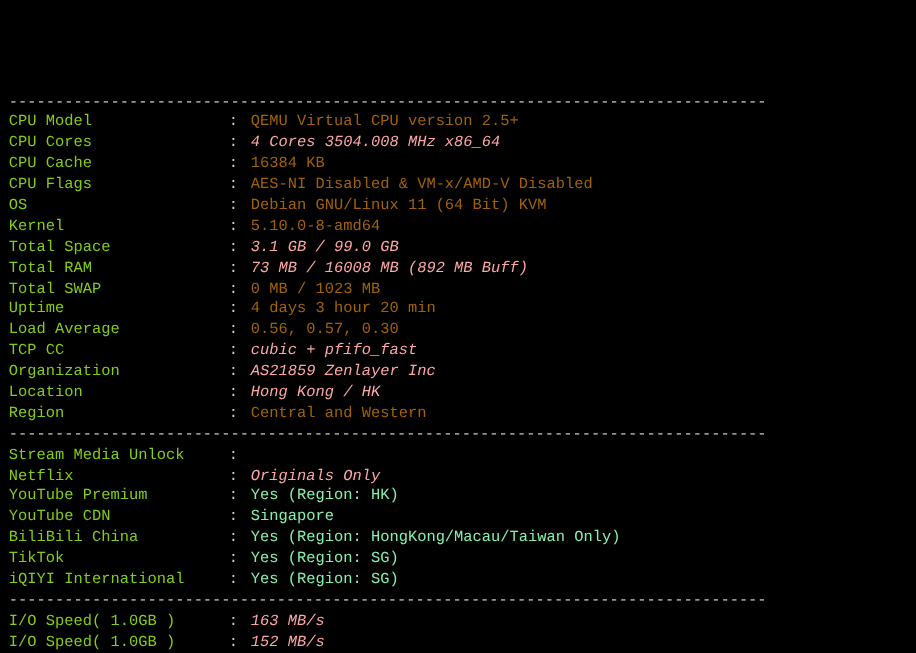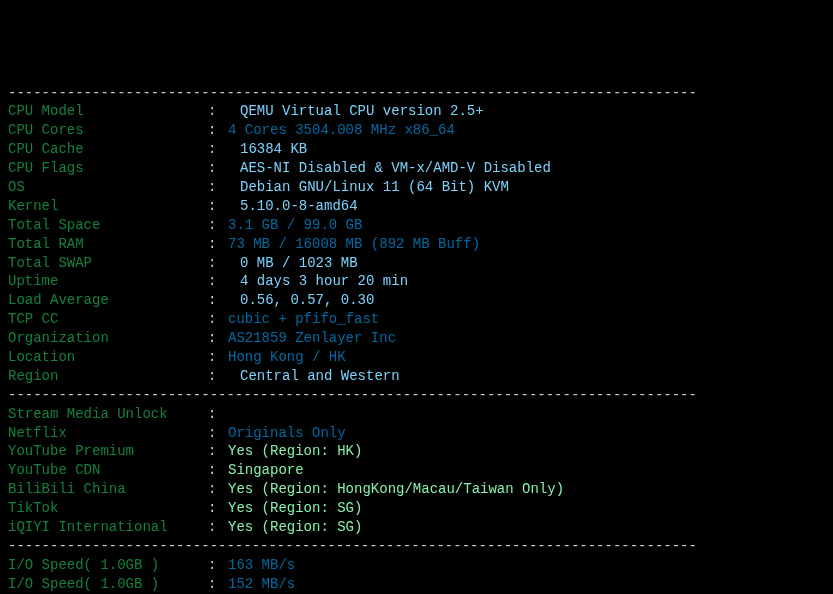--- a/index.html
+++ b/index.html
@@ -8,24 +8,24 @@
     font-family: 'Courier New', Consolas, monospace;
     font-size: 14px;
     line-height: 1.35;
     color: #ccc;
     padding: 8px;
     width: 833px;
     white-space: pre;
     position: relative;
   }
   .row { display: flex; }
-  .label { color: #15803d; width: 200px; flex-shrink: 0; }
+  .label { color: #84cc16; width: 200px; flex-shrink: 0; }
   .colon { color: #cccccc; width: 20px; flex-shrink: 0; }
-  .val-cyan { color: #7dd3fc; margin-left: 12px; }
-  .val-yellow { color: #0369a1; }
+  .val-cyan { color: #a16207; }
+  .val-yellow { color: #fca5a5; font-style: italic; }
   .val-green { color: #86efac; }
   .sep { color: #cccccc; letter-spacing: 0; }
 </style>
 </head>
 <body>
 
 
 
 <div id="output"><div class="sep">----------------------------------------------------------------------------------</div><div class="row"><span class="label">CPU Model</span><span class="colon">: </span><span class="val-cyan">QEMU Virtual CPU version 2.5+</span></div><div class="row"><span class="label">CPU Cores</span><span class="colon">: </span><span class="val-yellow">4 Cores 3504.008 MHz x86_64</span></div><div class="row"><span class="label">CPU Cache</span><span class="colon">: </span><span class="val-cyan">16384 KB</span></div><div class="row"><span class="label">CPU Flags</span><span class="colon">: </span><span class="val-cyan">AES-NI Disabled &amp; VM-x/AMD-V Disabled</span></div><div class="row"><span class="label">OS</span><span class="colon">: </span><span class="val-cyan">Debian GNU/Linux 11 (64 Bit) KVM</span></div><div class="row"><span class="label">Kernel</span><span class="colon">: </span><span class="val-cyan">5.10.0-8-amd64</span></div><div class="row"><span class="label">Total Space</span><span class="colon">: </span><span class="val-yellow">3.1 GB / 99.0 GB</span></div><div class="row"><span class="label">Total RAM</span><span class="colon">: </span><span class="val-yellow">73 MB / 16008 MB (892 MB Buff)</span></div><div class="row"><span class="label">Total SWAP</span><span class="colon">: </span><span class="val-cyan">0 MB / 1023 MB</span></div><div class="row"><span class="label">Uptime</span><span class="colon">: </span><span class="val-cyan">4 days 3 hour 20 min</span></div><div class="row"><span class="label">Load Average</span><span class="colon">: </span><span class="val-cyan">0.56, 0.57, 0.30</span></div><div class="row"><span class="label">TCP CC</span><span class="colon">: </span><span class="val-yellow">cubic + pfifo_fast</span></div><div class="row"><span class="label">Organization</span><span class="colon">: </span><span class="val-yellow">AS21859 Zenlayer Inc</span></div><div class="row"><span class="label">Location</span><span class="colon">: </span><span class="val-yellow">Hong Kong / HK</span></div><div class="row"><span class="label">Region</span><span class="colon">: </span><span class="val-cyan">Central and Western</span></div><div class="sep">----------------------------------------------------------------------------------</div><div class="row"><span class="label">Stream Media Unlock</span><span class="colon">:</span></div><div class="row"><span class="label">Netflix</span><span class="colon">: </span><span class="val-yellow">Originals Only</span></div><div class="row"><span class="label">YouTube Premium</span><span class="colon">: </span><span class="val-green">Yes (Region: HK)</span></div><div class="row"><span class="label">YouTube CDN</span><span class="colon">: </span><span class="val-green">Singapore</span></div><div class="row"><span class="label">BiliBili China</span><span class="colon">: </span><span class="val-green">Yes (Region: HongKong/Macau/Taiwan Only)</span></div><div class="row"><span class="label">TikTok</span><span class="colon">: </span><span class="val-green">Yes (Region: SG)</span></div><div class="row"><span class="label">iQIYI International</span><span class="colon">: </span><span class="val-green">Yes (Region: SG)</span></div><div class="sep">----------------------------------------------------------------------------------</div><div class="row"><span class="label">I/O Speed( 1.0GB )</span><span class="colon">: </span><span class="val-yellow">163 MB/s</span></div><div class="row"><span class="label">I/O Speed( 1.0GB )</span><span class="colon">: </span><span class="val-yellow">152 MB/s</span></div><div class="row"><span class="label">I/O Speed( 1.0GB )</span><span class="colon">: </span><span class="val-yellow">145 MB/s</span></div></div>
 

